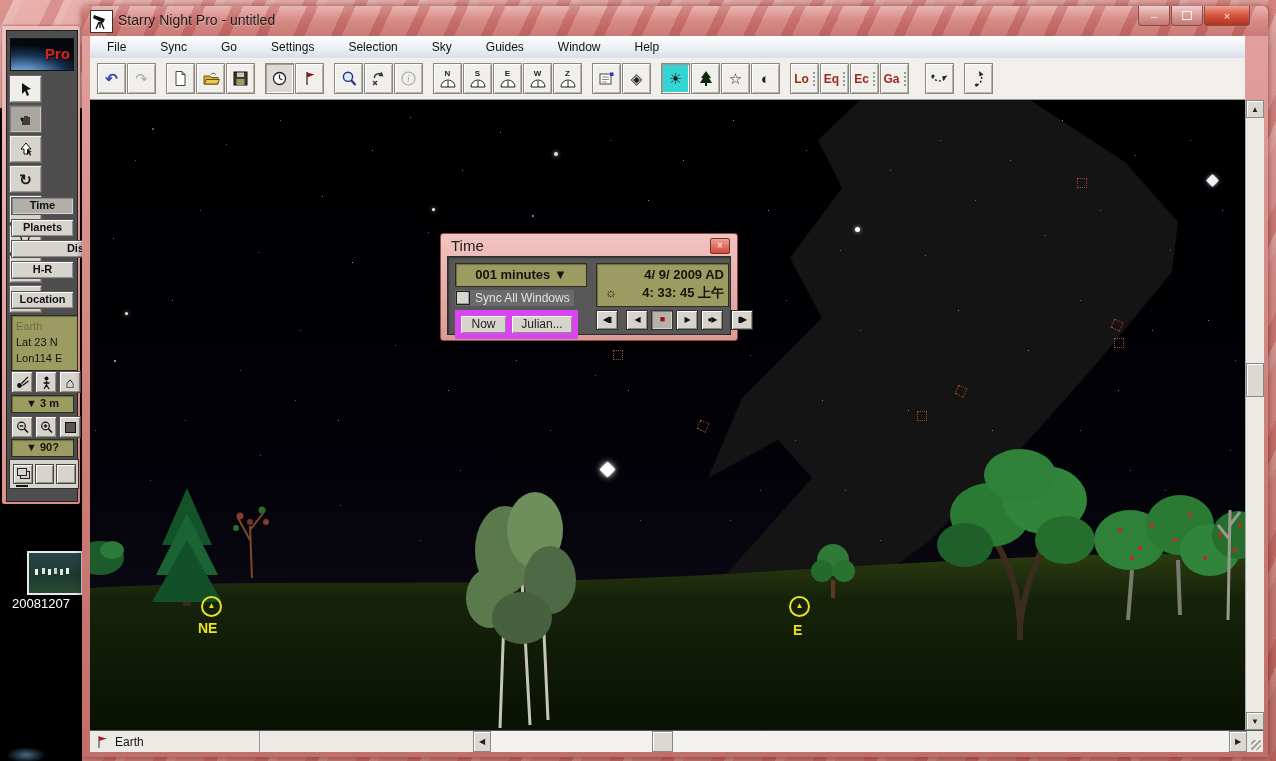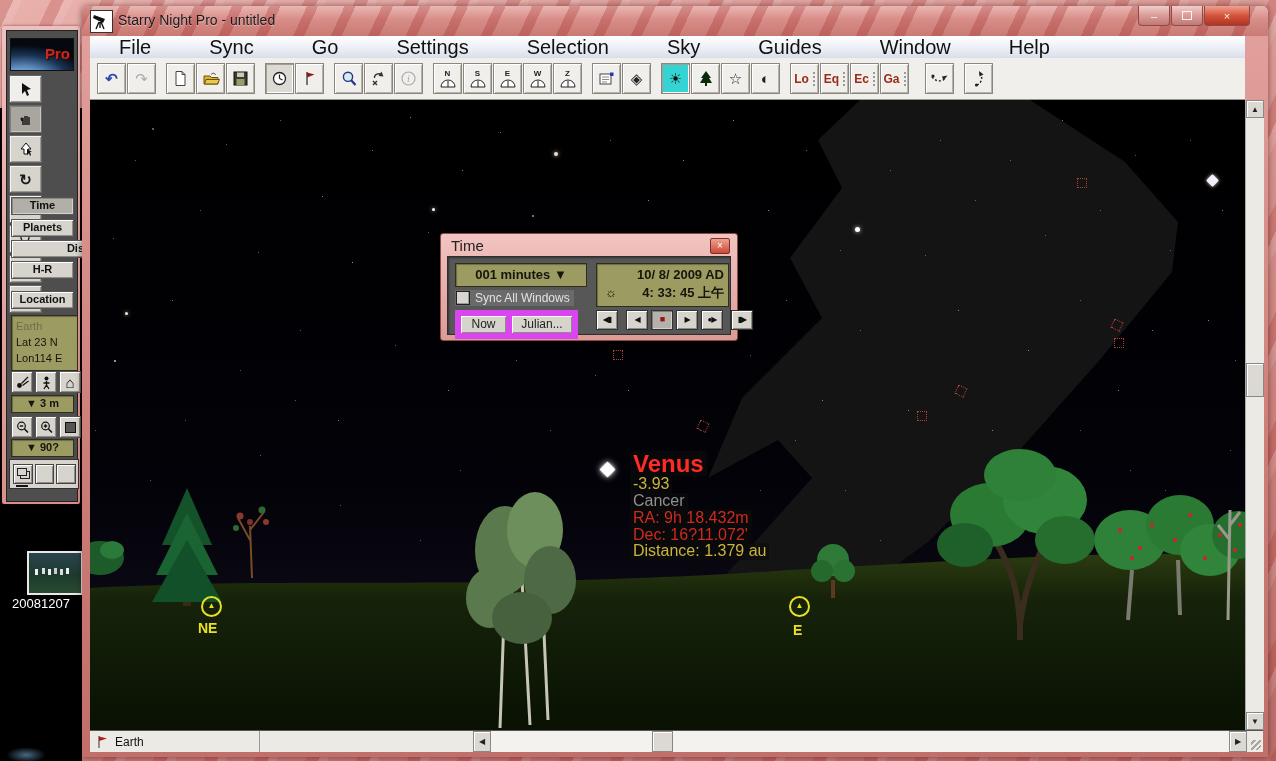--- a/index.html
+++ b/index.html
@@ -54,21 +54,21 @@
   #title-text{position:absolute;left:36px;top:6px;font-size:14px;color:#1a1a1a;text-shadow:0 1px 1px rgba(255,255,255,.45);}
   #win-buttons{position:absolute;right:18px;top:0;display:flex;}
   .wbtn{height:19px;border:1px solid #8d4a48;border-top:none;display:flex;align-items:center;justify-content:center;
     color:#fdf3f3;font-size:11px;border-radius:0 0 4px 4px;margin-left:1px;
     background:linear-gradient(rgba(255,255,255,.55),rgba(255,255,255,.12) 45%,rgba(120,40,40,.25));}
   .wbtn.close{background:linear-gradient(#f0a090,#d4543c 50%,#b03420);width:44px;}
   .wbtn.min,.wbtn.max{width:30px;background-color:#d9938e;}
   .maxglyph{width:8px;height:7px;border:1px solid #fdf3f3;}
 
   #menubar{position:absolute;left:8px;top:30px;width:1155px;height:22px;background:linear-gradient(#ffffff,#e6eaf2 70%,#d8deea);border-bottom:1px solid #b8b8c0;display:flex;}
-  .menu-item{padding:0 29px;font-size:20px;color:#111;line-height:22px;}
+  .menu-item{padding:0 17px;font-size:12px;color:#111;line-height:22px;}
 
   #toolbar{position:absolute;left:8px;top:52px;width:1155px;height:42px;background:#f1efec;border-bottom:1px solid #98958e;display:flex;align-items:center;padding-left:7px;box-sizing:border-box;}
   .tgroup{display:flex;margin-right:9px;}
   .tb{width:27px;height:29px;background:#f1efec;border:1px solid #8a8781;box-shadow:inset 1px 1px 0 #fff,inset -1px -1px 0 #b5b2aa;
     display:flex;flex-direction:column;align-items:center;justify-content:center;margin-right:1px;color:#222;position:relative;}
   .tb.dis{color:#aaa;}
   .tb.prs{background:#dddad4;box-shadow:inset 1px 1px 0 #a19e97,inset -1px -1px 0 #fff;}
   .tb.cyan{background:#35d4d4;}
   .gl{font-size:8px;font-weight:bold;line-height:8px;}
   .ovl{font-size:12px;font-weight:bold;color:#9a2a1a;border-right:2px dotted #999;padding-right:4px;line-height:14px;}
@@ -548,28 +548,20 @@
           <div class="dso" style="left: 987px; top: 78px; transform: rotate(0deg);"></div>
           <div class="dso" style="left: 1022px; top: 220px; transform: rotate(25deg);"></div>
           <div class="dso" style="left: 1024px; top: 238px; transform: rotate(0deg);"></div>
           <div class="dso" style="left: 866px; top: 286px; transform: rotate(25deg);"></div>
           <div class="dso" style="left: 523px; top: 250px; transform: rotate(0deg);"></div>
           <div class="dso" style="left: 608px; top: 321px; transform: rotate(25deg);"></div>
           <div class="dso" style="left: 827px; top: 311px; transform: rotate(0deg);"></div>
         </div>
 
       <div class="abs" id="venus-dot"></div>
-      <div class="abs" id="venus-label">
-        <div class="v-name">Venus</div>
-        <div class="v-mag">-3.93</div>
-        <div class="v-con">Cancer</div>
-        <div class="v-red">RA: 9h 18.432m</div>
-        <div class="v-red">Dec: 16?11.072'</div>
-        <div class="v-dist">Distance: 1.379 au</div>
-      </div>
 
       <svg class="abs" style="left:0;top:330px;" width="1155" height="300">
         <defs>
           <linearGradient id="gg" x1="0" y1="0" x2="0" y2="1">
             <stop offset="0" stop-color="#2b3b10"></stop>
               <stop offset="0.25" stop-color="#16230a"></stop>
               <stop offset="1" stop-color="#091103"></stop>
           </linearGradient>
         </defs>
         <path d="M0,158 C150,150 280,154 400,152 C520,150 620,146 700,140 C800,134 900,128 1000,125 C1080,123 1120,124 1155,125 L1155,300 L0,300 Z" fill="url(#gg)"></path>
@@ -625,21 +617,21 @@
       <div class="compass-label" style="left:108px;top:520px;">NE</div>
       <div class="compass" style="left:699px;top:496px;"><span>▲</span></div>
       <div class="compass-label" style="left:703px;top:522px;">E</div>
 
       <div class="abs" id="time-palette">
         <span id="tp-title">Time</span>
         <div id="tp-close">×</div>
         <div id="tp-body">
           <div class="olive" id="tp-step">001 minutes ▼</div>
           <div class="olive" id="tp-datetime">
-            <div>10/  8/  2009 AD</div>
+            <div>4/  9/  2009 AD</div>
             <div><span style="float:left;margin-left:8px;">☼</span><span>4: 33: 45</span> <span>上午</span></div>
           </div>
           <div id="tp-sync">
             <span class="cb"></span>
             <span class="lbl">Sync All Windows</span>
           </div>
           <div class="tp-btn" style="left:7px;top:53px;width:45px;">Now</div>
           <div class="tp-btn" style="left:58px;top:53px;width:60px;">Julian...</div>
           <div class="transport" style="left:148px;">
             <div class="trn">◀▮</div>

